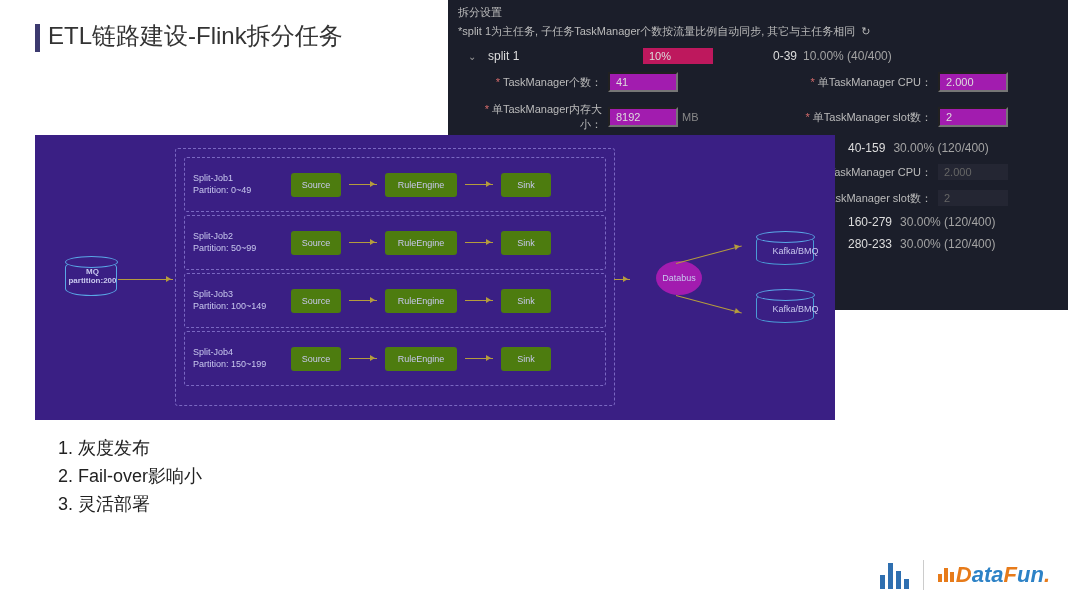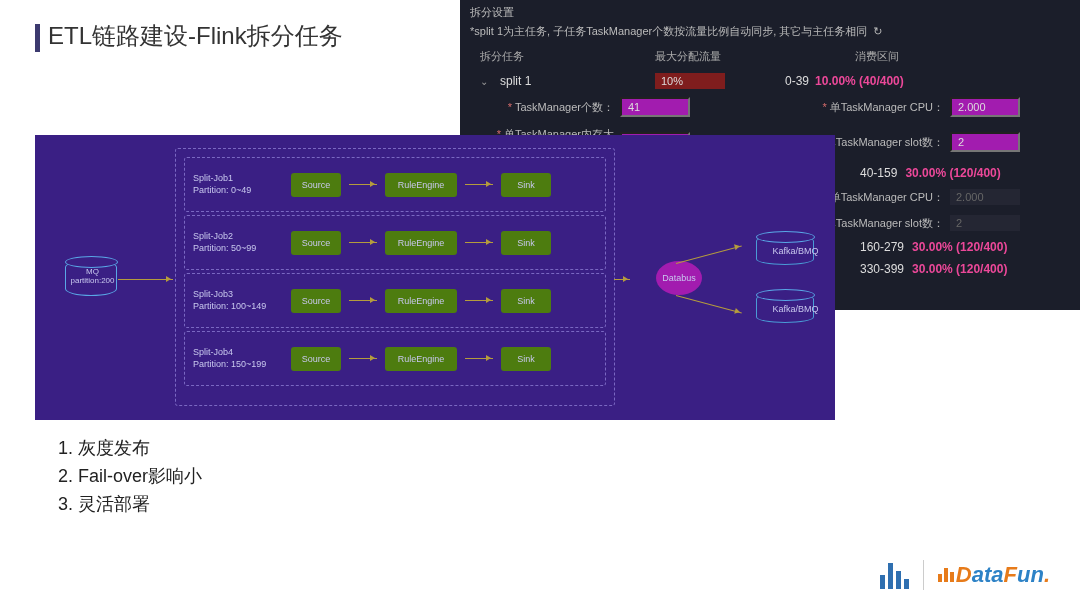--- a/index.html
+++ b/index.html
@@ -4,49 +4,49 @@
 <style>
   * { box-sizing: border-box; margin: 0; padding: 0; }
   body { width: 1080px; height: 608px; font-family: "Microsoft YaHei", Arial, sans-serif; background: #fff; position: relative; overflow: hidden; }
 
   
   .title-wrap { position: absolute; left: 35px; top: 20px; display: flex; align-items: flex-end; gap: 8px; }
   .title-bar { width: 5px; height: 28px; background: #3c3a6f; }
   .title-txt { font-size: 24px; color: #333; }
 
   
-  .panel { position: absolute; right: 0; top: 0; width: 620px; height: 310px; background: #1b1e2a; color: #ccc; font-size: 12px; }
+  .panel { position: absolute; right: 12px; top: 0; width: 620px; height: 310px; background: #1b1e2a; color: #ccc; font-size: 12px; }
   .panel .hdr { padding: 5px 10px 2px; color: #bbb; font-size: 11px; }
   .panel .desc { padding: 2px 10px 6px; color: #bbb; font-size: 11px; display: flex; gap: 6px; align-items: center; }
   .cols { display: flex; padding: 4px 20px 6px; font-size: 11px; color: #aaa; }
   .c-task { width: 175px; }
   .c-flow { width: 200px; }
   .c-range { flex: 1; text-align: left; }
   .row { display: flex; align-items: center; padding: 3px 20px; }
   .row .chev { width: 20px; color: #999; font-size: 10px; }
   .row .name { width: 155px; color: #ddd; }
-  .row .inp { width: 70px; background: #7f1d1d; color: #ddd; padding: 2px 6px; font-size: 11px; border: none; }
+  .row .inp { width: 70px; background: #be185d; color: #ddd; padding: 2px 6px; font-size: 11px; border: none; }
   .row .pct { width: 130px; }
   .row .range { flex: 1; display: flex; gap: 6px; }
   .range-num { color: #ddd; }
-  .range-pct { color: #ec4899; font-weight: bold; }
+  .range-pct { color: #a3a3a3; font-weight: normal; }
   .fld { display: flex; align-items: center; padding: 3px 20px; }
   .fld .ast { color: #d46b6b; margin-right: 3px; }
   .fld .lbl { color: #bbb; width: 140px; text-align: right; padding-right: 6px; font-size: 11px; }
   .fld .val { width: 70px; background: #a21caf; color: #ddd; padding: 2px 6px; font-size: 11px; }
   .fld .unit { color: #888; margin-left: 4px; font-size: 11px; }
   .fld-pair { display: flex; padding: 2px 0; }
   .fld-pair .fld { flex: 1; padding: 3px 10px 3px 20px; }
   .fld-pair .fld:last-child .lbl { width: 160px; }
   .disabled .val { color: #666; background: #242633; }
   .range-only { padding: 4px 20px 4px 400px; display: flex; gap: 8px; }
 
   
   .diag { position: absolute; left: 35px; top: 135px; width: 800px; height: 285px; background: #3a1f84; }
-  .mq { position: absolute; left: 30px; top: 125px; width: 55px; height: 40px; }
+  .mq { position: absolute; left: 30px; top: 125px; width: 55px; height: 40px; font-weight: bold; }
   .cyl { width: 52px; height: 36px; border: 1.5px solid #59a7e6; border-radius: 50% / 20%; position: relative; background: #3a1f84; }
   .cyl::before { content: ""; position: absolute; top: -5px; left: -1.5px; right: -1.5px; height: 10px; border: 1.5px solid #59a7e6; border-radius: 50%; background: #3a1f84; }
   .cyl-txt { position: absolute; top: 8px; width: 100%; text-align: center; font-size: 8px; color: #c8c8ee; line-height: 1.1; }
   .cyl-out { position: absolute; padding-left: 21px; }
   .cyl-out .cyl { border-color: #4a9bd6; }
   .cyl-out .cyl-txt { color: #c8c8ee; font-size: 9px; top: 12px; }
 
   .jobs { position: absolute; left: 140px; top: 13px; width: 440px; height: 258px; border: 1px dashed #7a68c2; border-radius: 3px; padding: 5px 8px; }
   .job { border: 1px dashed #7a68c2; border-radius: 3px; margin: 3px 0; height: 55px; display: flex; align-items: center; padding: 0 8px; gap: 8px; }
   .job-meta { width: 90px; font-size: 9px; color: #c8c8ee; line-height: 1.3; }
@@ -92,25 +92,20 @@
   <div class="title-bar"></div>
   <div class="title-txt">ETL链路建设-Flink拆分任务</div>
 </div>
 
 <div class="panel">
   <div class="hdr">拆分设置</div>
   <div class="desc">
     <span>*split 1为主任务, 子任务TaskManager个数按流量比例自动同步, 其它与主任务相同</span>
     <span>↻</span>
   </div>
-  <div class="cols">
-    <div class="c-task">拆分任务</div>
-    <div class="c-flow">最大分配流量</div>
-    <div class="c-range">消费区间</div>
-  </div>
   <div class="row">
     <span class="chev">⌄</span>
     <span class="name">split 1</span>
     <span class="pct"><input class="inp" value="10%" style=""></span>
     <span class="range">
       <span class="range-num">0-39</span>
       <span class="range-pct">10.00% (40/400)</span>
     </span>
   </div>
   <div class="fld-pair">
@@ -156,21 +151,21 @@
     <div class="fld">
       <span class="lbl"><span class="ast">*</span><span>单TaskManager slot数：</span></span>
       <span class="val">2</span>
     </div>
   </div>
   <div class="range-only">
     <span class="range-num">160-279</span>
     <span class="range-pct">30.00% (120/400)</span>
   </div>
   <div class="range-only">
-    <span class="range-num">330-399</span>
+    <span class="range-num">280-233</span>
     <span class="range-pct">30.00% (120/400)</span>
   </div>
 </div>
 
 <div class="diag">
   <div class="mq">
     <div class="cyl"></div>
     <div class="cyl-txt"><span>MQ</span><br><span>partition:200</span></div>
   </div>
   <div class="line l-mq"></div>

